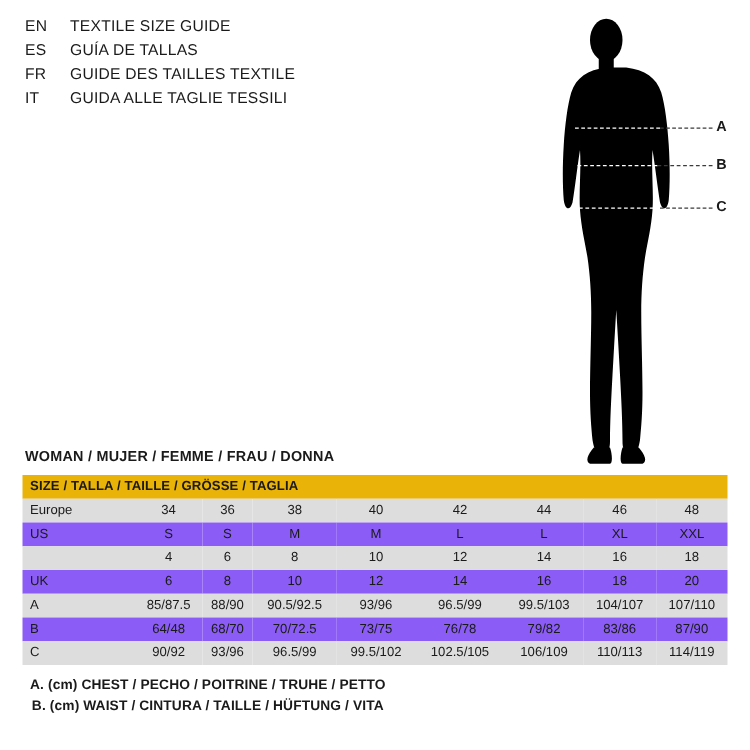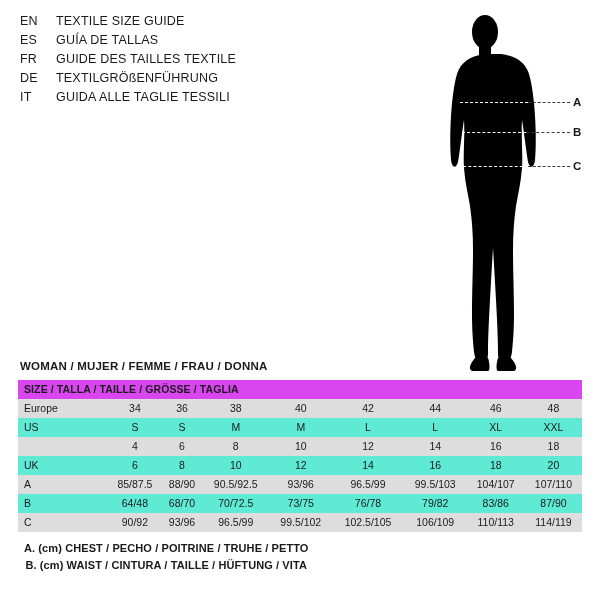--- a/index.html
+++ b/index.html
@@ -100,33 +100,33 @@
     font-weight: normal;
     color: #1a1a1a;
   }
   table.size-table th.lbl,
   table.size-table td.lbl {
     text-align: left;
     padding-left: 6px;
     width: 84px;
   }
   tr.head-row {
-    background: #d946ef;
+    background: #eab308;
     margin-top: 32px;
   }
   tr.head-row th {
     font-weight: bold;
     font-size: 10.5px;
     letter-spacing: 0.1px;
   }
   tr.alt {
     background: #dddddd;
   }
   tr.plain {
-    background: #5eead4;
+    background: #8b5cf6;
     margin-top: 14px;
   }
 
   
   .footnotes {
     position: absolute;
     top: 540px;
     left: 24px;
     text-align: center;
   }
@@ -149,24 +149,20 @@
       <span class="lang-code">EN</span>
       <span class="lang-title">TEXTILE SIZE GUIDE</span>
     </div>
     <div class="lang-row">
       <span class="lang-code">ES</span>
       <span class="lang-title">GUÍA DE TALLAS</span>
     </div>
     <div class="lang-row">
       <span class="lang-code">FR</span>
       <span class="lang-title">GUIDE DES TAILLES TEXTILE</span>
-    </div>
-    <div class="lang-row">
-      <span class="lang-code">DE</span>
-      <span class="lang-title">TEXTILGRÖßENFÜHRUNG</span>
     </div>
     <div class="lang-row">
       <span class="lang-code">IT</span>
       <span class="lang-title">GUIDA ALLE TAGLIE TESSILI</span>
     </div>
   </div>
 
   <div class="figure-area">
     <svg class="figure-svg" width="175" height="365" viewBox="0 0 175 365">
       <g fill="#000000">

